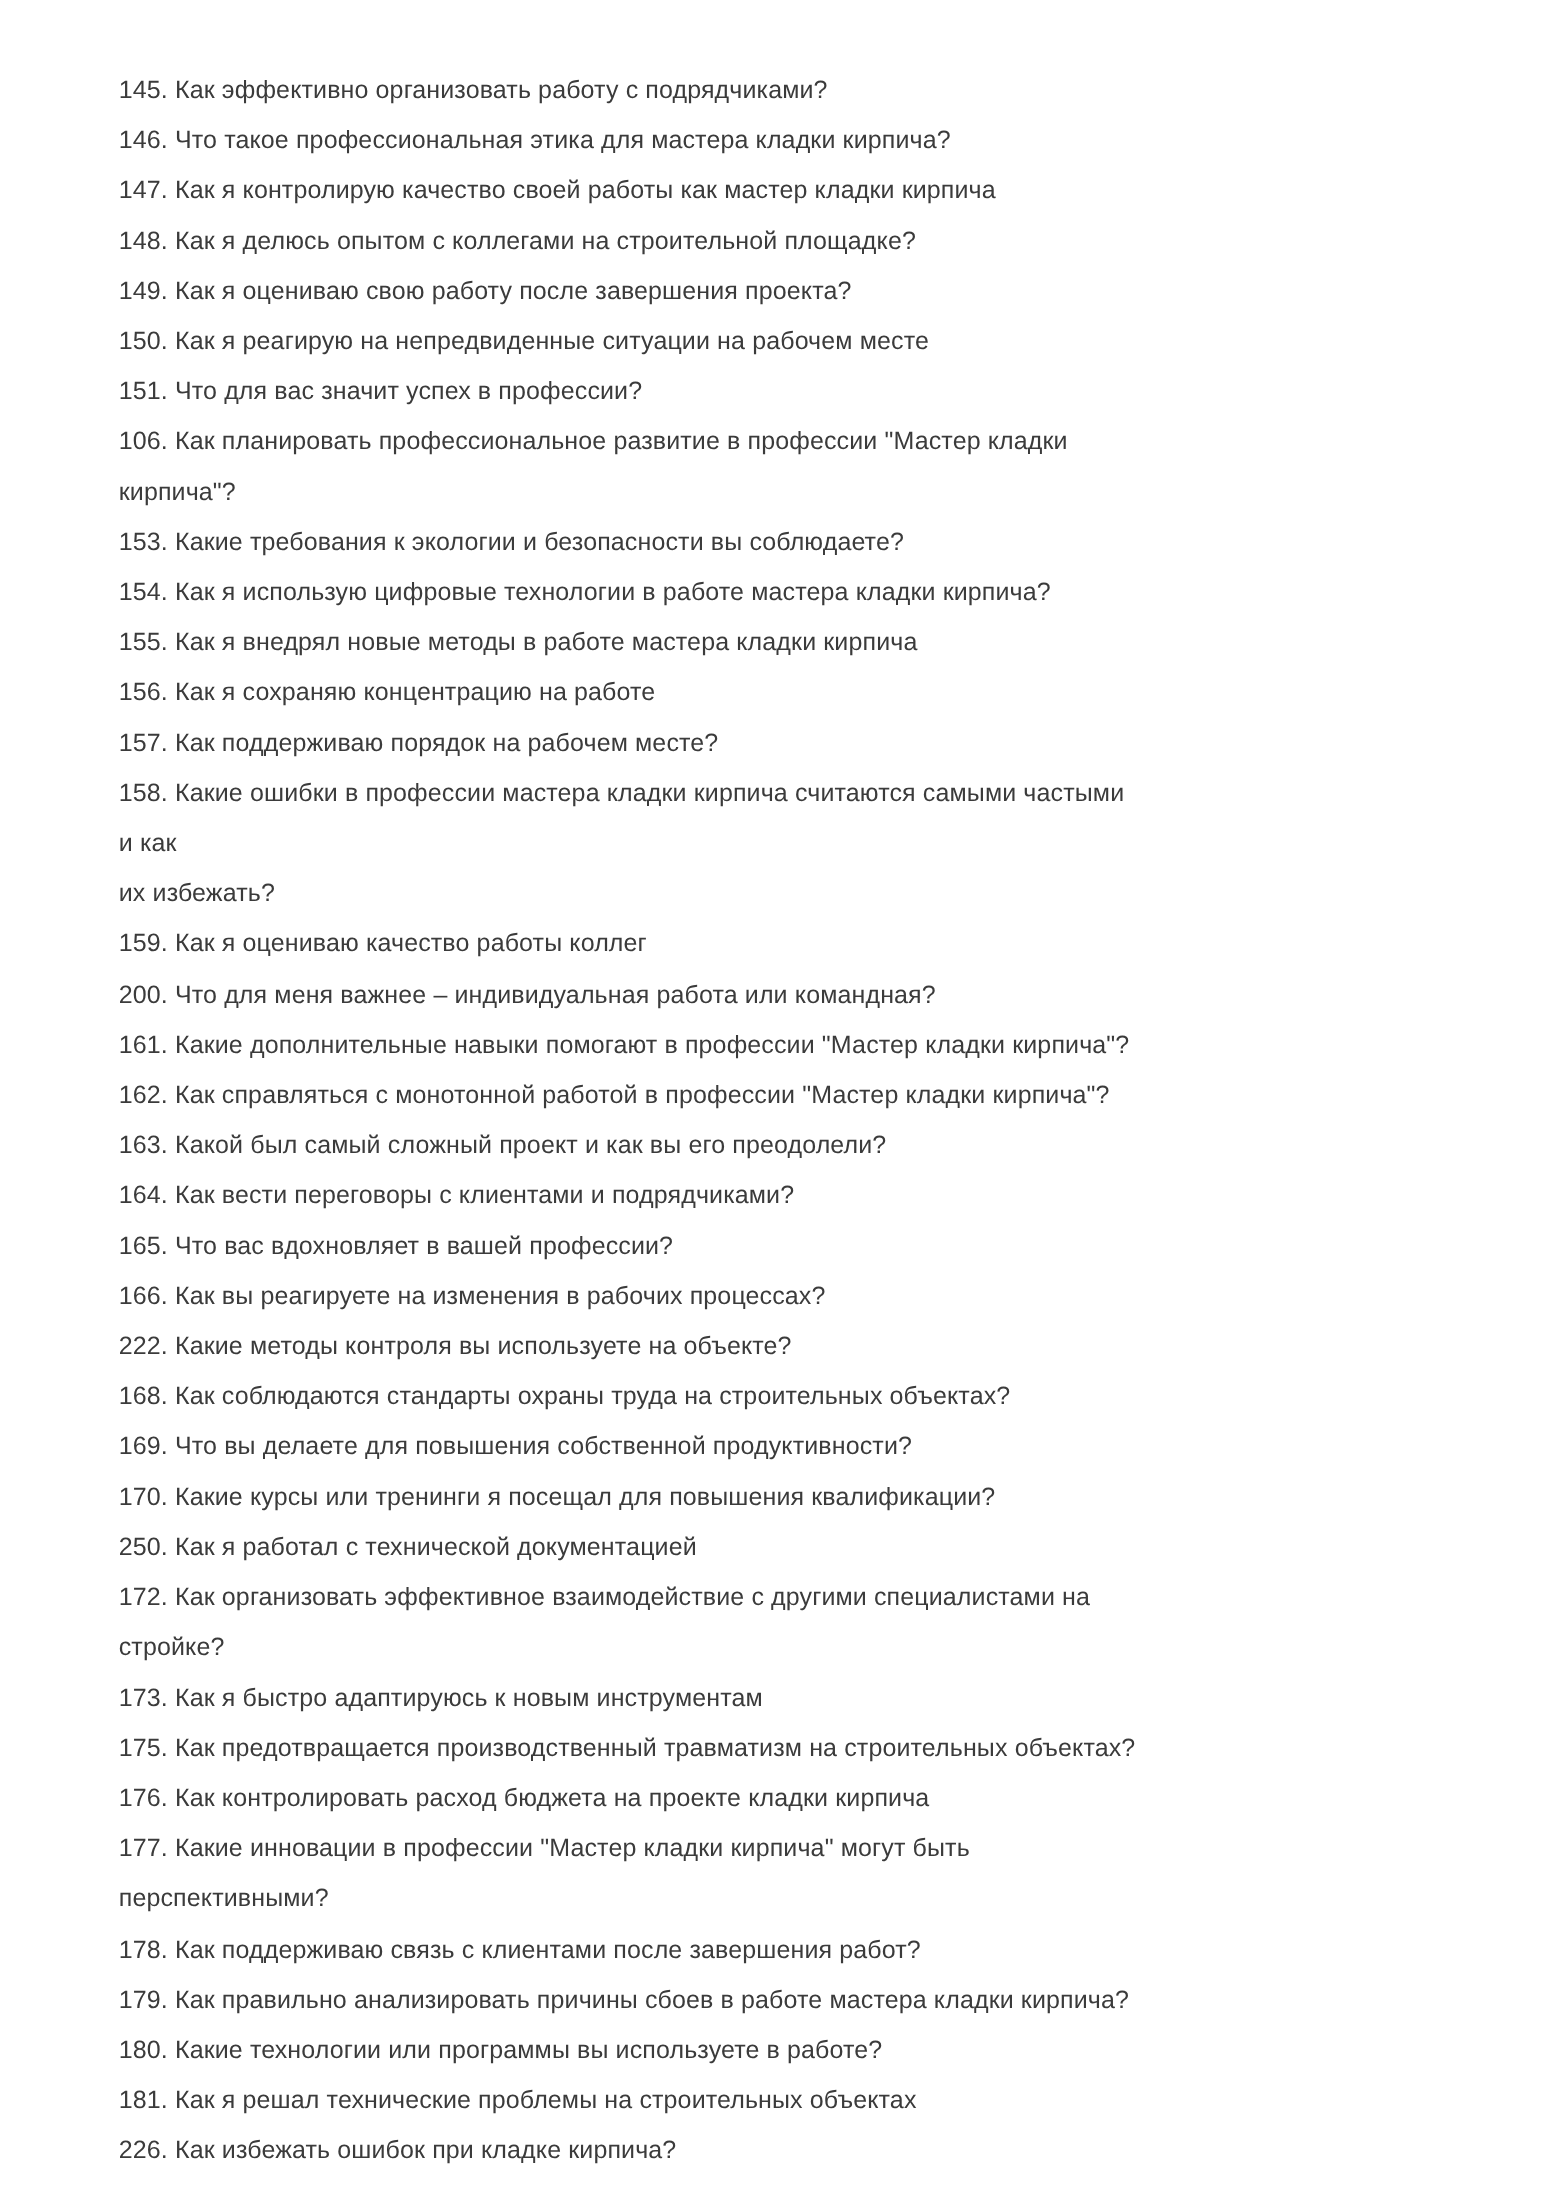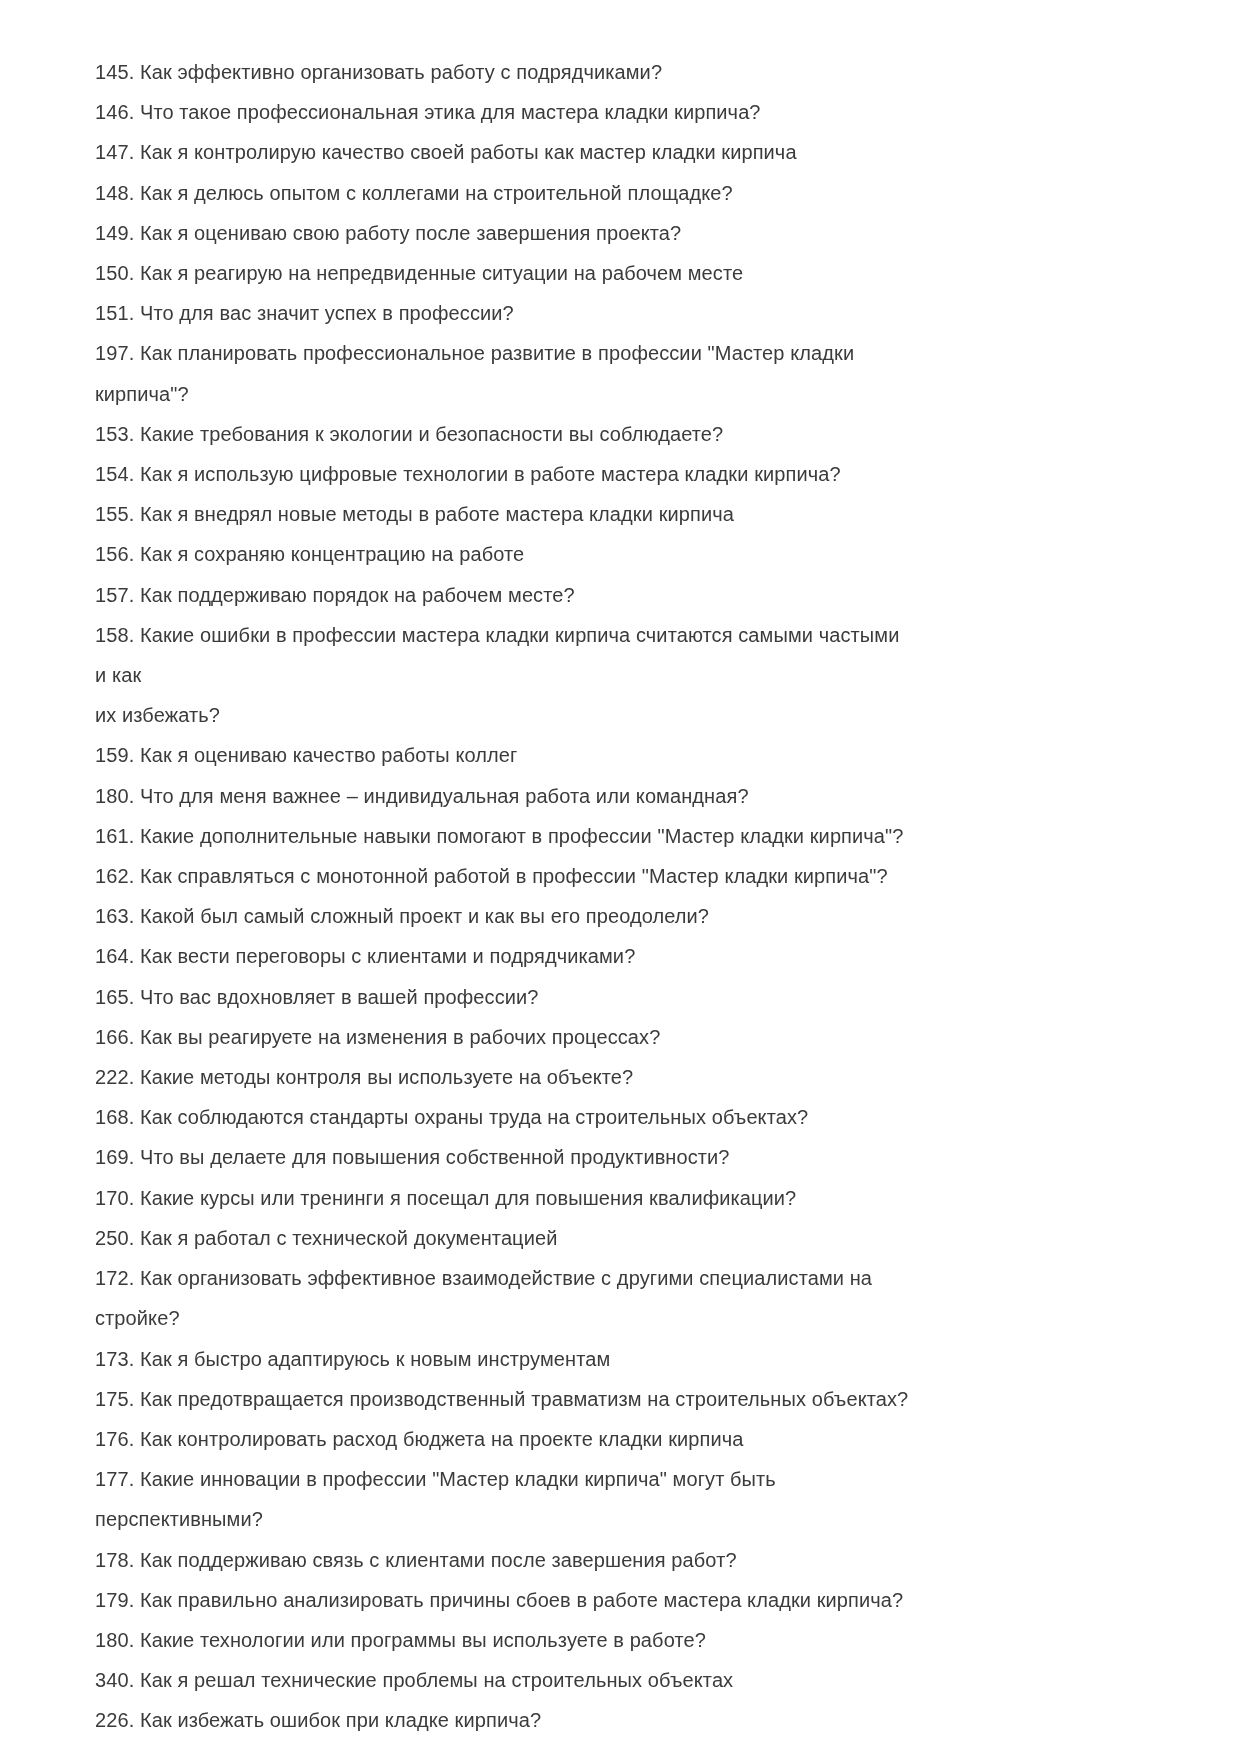--- a/index.html
+++ b/index.html
@@ -34,46 +34,46 @@
 
 <main class="page">
   <section>
       <p class="q">145. Как эффективно организовать работу с подрядчиками?</p>
       <p class="q">146. Что такое профессиональная этика для мастера кладки кирпича?</p>
       <p class="q">147. Как я контролирую качество своей работы как мастер кладки кирпича</p>
       <p class="q">148. Как я делюсь опытом с коллегами на строительной площадке?</p>
       <p class="q">149. Как я оцениваю свою работу после завершения проекта?</p>
       <p class="q">150. Как я реагирую на непредвиденные ситуации на рабочем месте</p>
       <p class="q">151. Что для вас значит успех в профессии?</p>
-      <p class="q">197. Как планировать профессиональное развитие в профессии "Мастер кладки кирпича"?</p>
+      <p class="q">106. Как планировать профессиональное развитие в профессии "Мастер кладки кирпича"?</p>
       <p class="q">153. Какие требования к экологии и безопасности вы соблюдаете?</p>
       <p class="q">154. Как я использую цифровые технологии в работе мастера кладки кирпича?</p>
       <p class="q">155. Как я внедрял новые методы в работе мастера кладки кирпича</p>
       <p class="q">156. Как я сохраняю концентрацию на работе</p>
       <p class="q">157. Как поддерживаю порядок на рабочем месте?</p>
       <p class="q">158. Какие ошибки в профессии мастера кладки кирпича считаются самыми частыми и как
 их избежать?</p>
       <p class="q">159. Как я оцениваю качество работы коллег</p>
-      <p class="q">180. Что для меня важнее – индивидуальная работа или командная?</p>
+      <p class="q">200. Что для меня важнее – индивидуальная работа или командная?</p>
       <p class="q">161. Какие дополнительные навыки помогают в профессии "Мастер кладки кирпича"?</p>
       <p class="q">162. Как справляться с монотонной работой в профессии "Мастер кладки кирпича"?</p>
       <p class="q">163. Какой был самый сложный проект и как вы его преодолели?</p>
       <p class="q">164. Как вести переговоры с клиентами и подрядчиками?</p>
       <p class="q">165. Что вас вдохновляет в вашей профессии?</p>
       <p class="q">166. Как вы реагируете на изменения в рабочих процессах?</p>
       <p class="q">222. Какие методы контроля вы используете на объекте?</p>
       <p class="q">168. Как соблюдаются стандарты охраны труда на строительных объектах?</p>
       <p class="q">169. Что вы делаете для повышения собственной продуктивности?</p>
       <p class="q">170. Какие курсы или тренинги я посещал для повышения квалификации?</p>
       <p class="q">250. Как я работал с технической документацией</p>
       <p class="q">172. Как организовать эффективное взаимодействие с другими специалистами на стройке?</p>
       <p class="q">173. Как я быстро адаптируюсь к новым инструментам</p>
       <p class="q">175. Как предотвращается производственный травматизм на строительных объектах?</p>
       <p class="q">176. Как контролировать расход бюджета на проекте кладки кирпича</p>
       <p class="q">177. Какие инновации в профессии "Мастер кладки кирпича" могут быть перспективными?</p>
       <p class="q">178. Как поддерживаю связь с клиентами после завершения работ?</p>
       <p class="q">179. Как правильно анализировать причины сбоев в работе мастера кладки кирпича?</p>
       <p class="q">180. Какие технологии или программы вы используете в работе?</p>
-      <p class="q">340. Как я решал технические проблемы на строительных объектах</p>
+      <p class="q">181. Как я решал технические проблемы на строительных объектах</p>
       <p class="q">226. Как избежать ошибок при кладке кирпича?</p>
       <p class="q">183. Как осуществляется контроль качества материалов при кладке кирпича?</p>
     </section>
 </main>
 
 </body></html>

